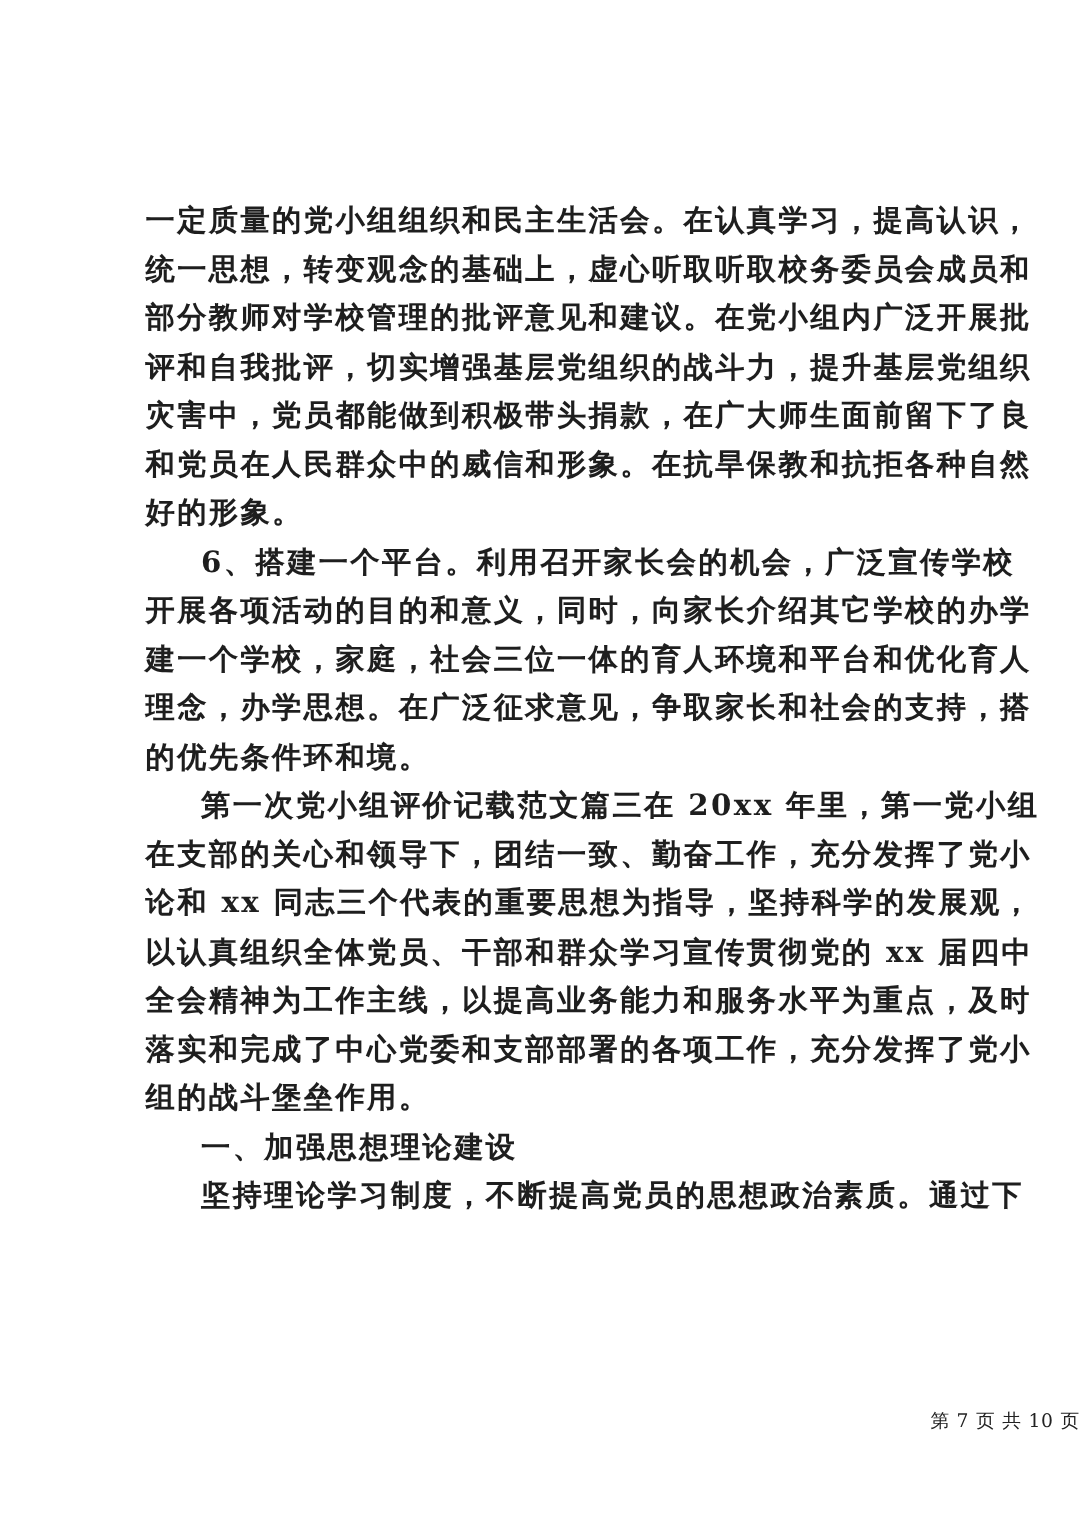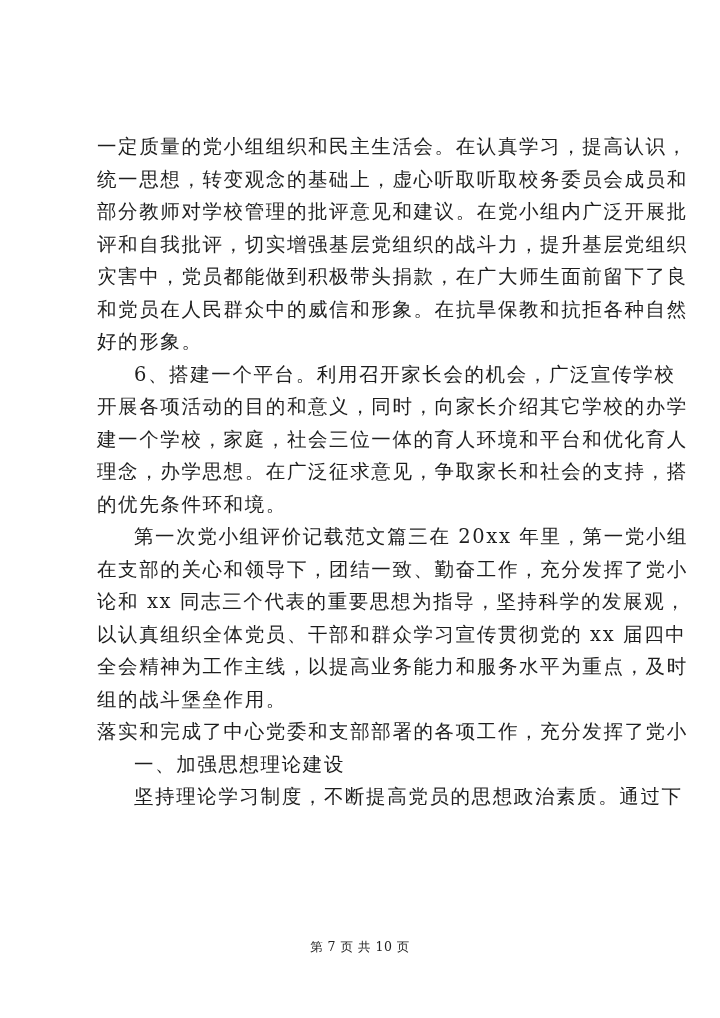--- a/index.html
+++ b/index.html
@@ -20,38 +20,39 @@
       left: 0; top: 0;
       width: 720px;
       height: 1018px;
       background: #ffffff;
     }
     .body-text {
       position: absolute;
       left: 97px;
       top: 131px;
       width: 536px;
+      font-weight: bold;
     }
     .line {
       height: 32.5px;
       line-height: 32.5px;
       font-size: 19.5px;
       letter-spacing: 1.6px;
       white-space: nowrap;
       overflow: visible;
     }
     .indent {
       padding-left: 37px;
     }
     .footer {
       position: absolute;
       left: 0;
       width: 720px;
       top: 939px;
-      text-align: center;
+      text-align: right;
       font-size: 12.5px;
       letter-spacing: 0.5px;
       color: #222;
     }
   </style>
 </head>
 <body>
 
 <div class="page">
   <div class="body-text">
@@ -65,20 +66,20 @@
     <div class="line indent">6、搭建一个平台。利用召开家长会的机会，广泛宣传学校</div>
     <div class="line">开展各项活动的目的和意义，同时，向家长介绍其它学校的办学</div>
     <div class="line">建一个学校，家庭，社会三位一体的育人环境和平台和优化育人</div>
     <div class="line">理念，办学思想。在广泛征求意见，争取家长和社会的支持，搭</div>
     <div class="line">的优先条件环和境。</div>
     <div class="line indent">第一次党小组评价记载范文篇三在 20xx 年里，第一党小组</div>
     <div class="line">在支部的关心和领导下，团结一致、勤奋工作，充分发挥了党小</div>
     <div class="line">论和 xx 同志三个代表的重要思想为指导，坚持科学的发展观，</div>
     <div class="line">以认真组织全体党员、干部和群众学习宣传贯彻党的 xx 届四中</div>
     <div class="line">全会精神为工作主线，以提高业务能力和服务水平为重点，及时</div>
+    <div class="line">落实和完成了中心党委和支部部署的各项工作，充分发挥了党小</div>
     <div class="line">组的战斗堡垒作用。</div>
-    <div class="line">落实和完成了中心党委和支部部署的各项工作，充分发挥了党小</div>
     <div class="line indent">一、加强思想理论建设</div>
     <div class="line indent">坚持理论学习制度，不断提高党员的思想政治素质。通过下</div>
   </div>
 
   <div class="footer">第 7 页  共 10 页</div>
 </div>
 
 </body></html>

